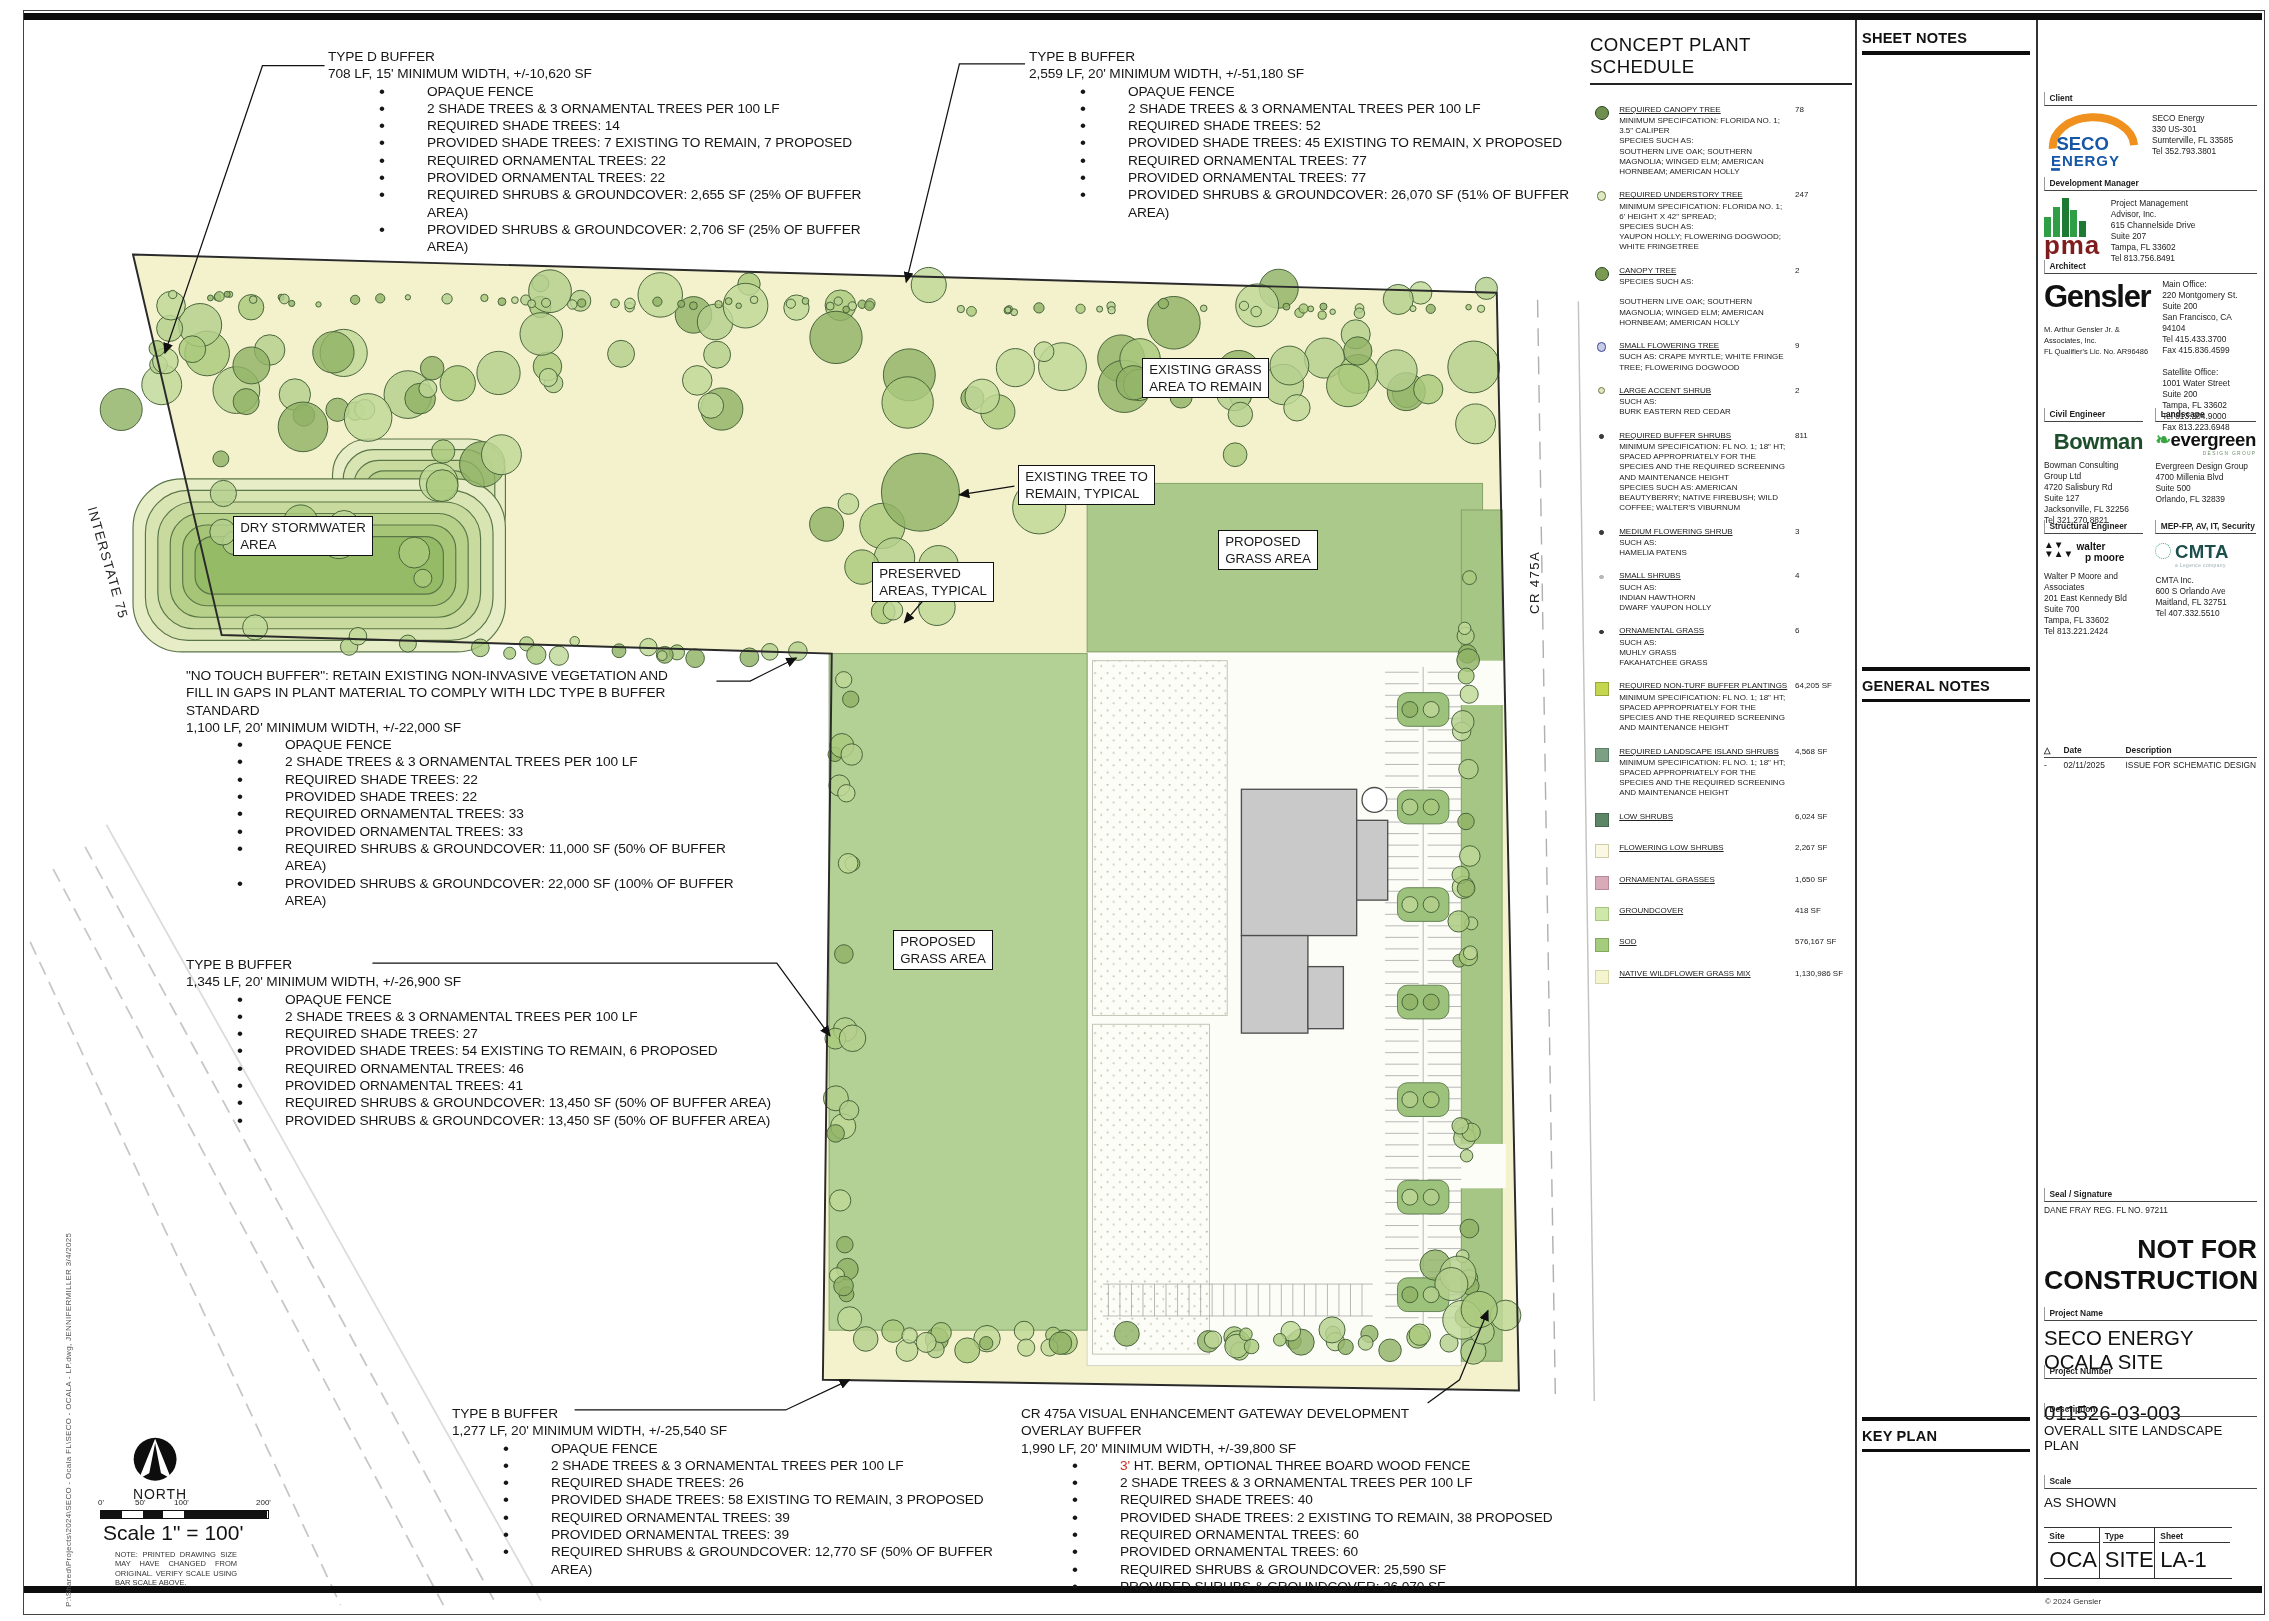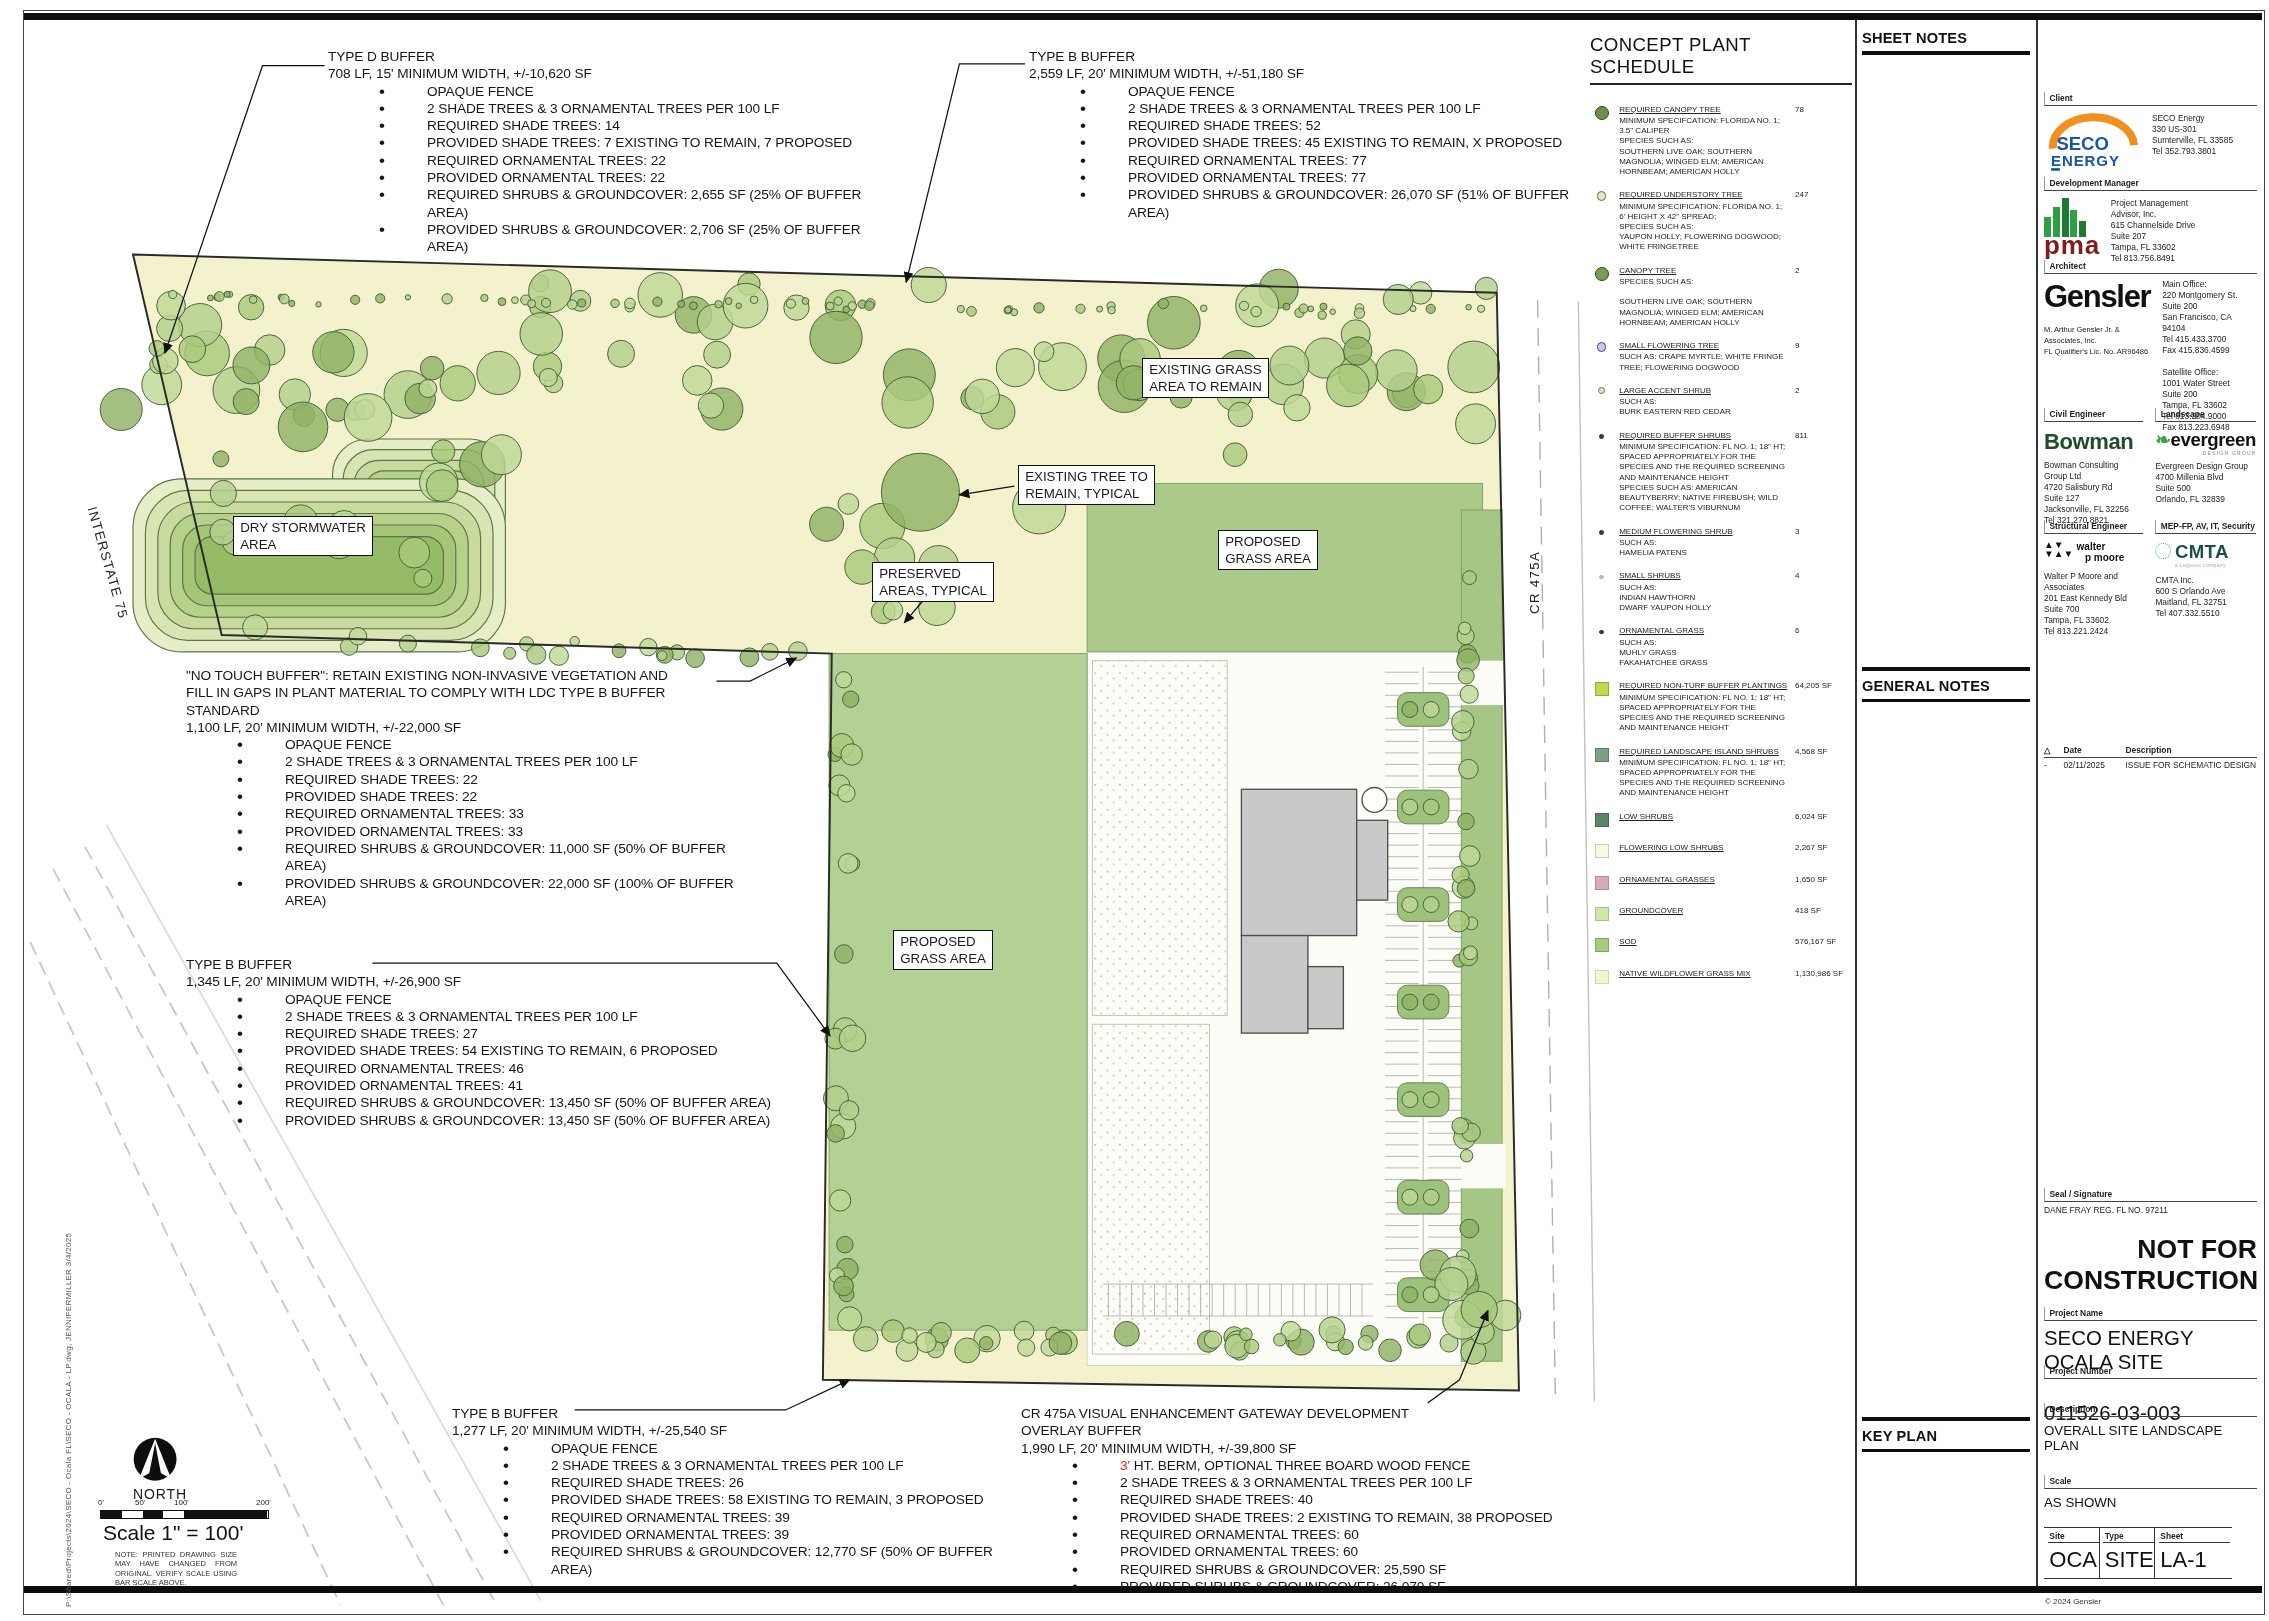--- a/index.html
+++ b/index.html
@@ -55,21 +55,21 @@
   .rev.h{font-weight:bold;border-bottom:1.3px solid #444;padding-bottom:1.8px;}
   .rev.r{padding-top:2.7px;}
   
   .stable{display:flex;border-top:1.3px solid #333;border-bottom:1.3px solid #333;}
   .scol{padding:1.8px 0 5.3px 3.5px;}
   .scol+.scol{border-left:1.1px solid #333;}
   .shead{font-size:8.4px;font-weight:bold;color:#222;border-bottom:1.1px solid #333;padding:0.9px 0 1.8px 1.8px;}
   .sval{font-size:22px;color:#111;padding:3.5px 1.8px 0 1.8px;}
   
   .gensler{font-size:31px;font-weight:bold;letter-spacing:-1.3px;color:#111;}
-  .bowman{font-size:22px;font-weight:bold;letter-spacing:-0.4px;color:#1e4d2b;}
+  .bowman{font-size:22px;font-weight:bold;letter-spacing:-0.4px;color:#1e4d2b;text-align:right;}
   .ever{font-size:18.6px;font-weight:bold;letter-spacing:-0.4px;color:#101010;}
   .ever .leaf{color:#3aa642;}
   .evertag{font-size:4.9px;letter-spacing:1.3px;color:#6d8f6d;text-align:right;}
   .wpm{font-size:10px;font-weight:bold;line-height:11.5px;color:#111;white-space:pre;}
   .cmta{font-size:18.6px;font-weight:bold;color:#1c4f4c;letter-spacing:0.4px;}
   .cmtatag{font-size:4.9px;color:#9aaeae;letter-spacing:0.4px;}
   .dotc{display:inline-block;width:14px;height:14px;border:1.8px dotted #3aa08a;border-radius:50%;
         vertical-align:-1.8px;margin-right:3.5px;}
   .pma-bars{display:flex;align-items:flex-end;gap:1.8px;height:39px;}
   .pma-bars i{display:block;background:#2f9e44;width:7px;}

